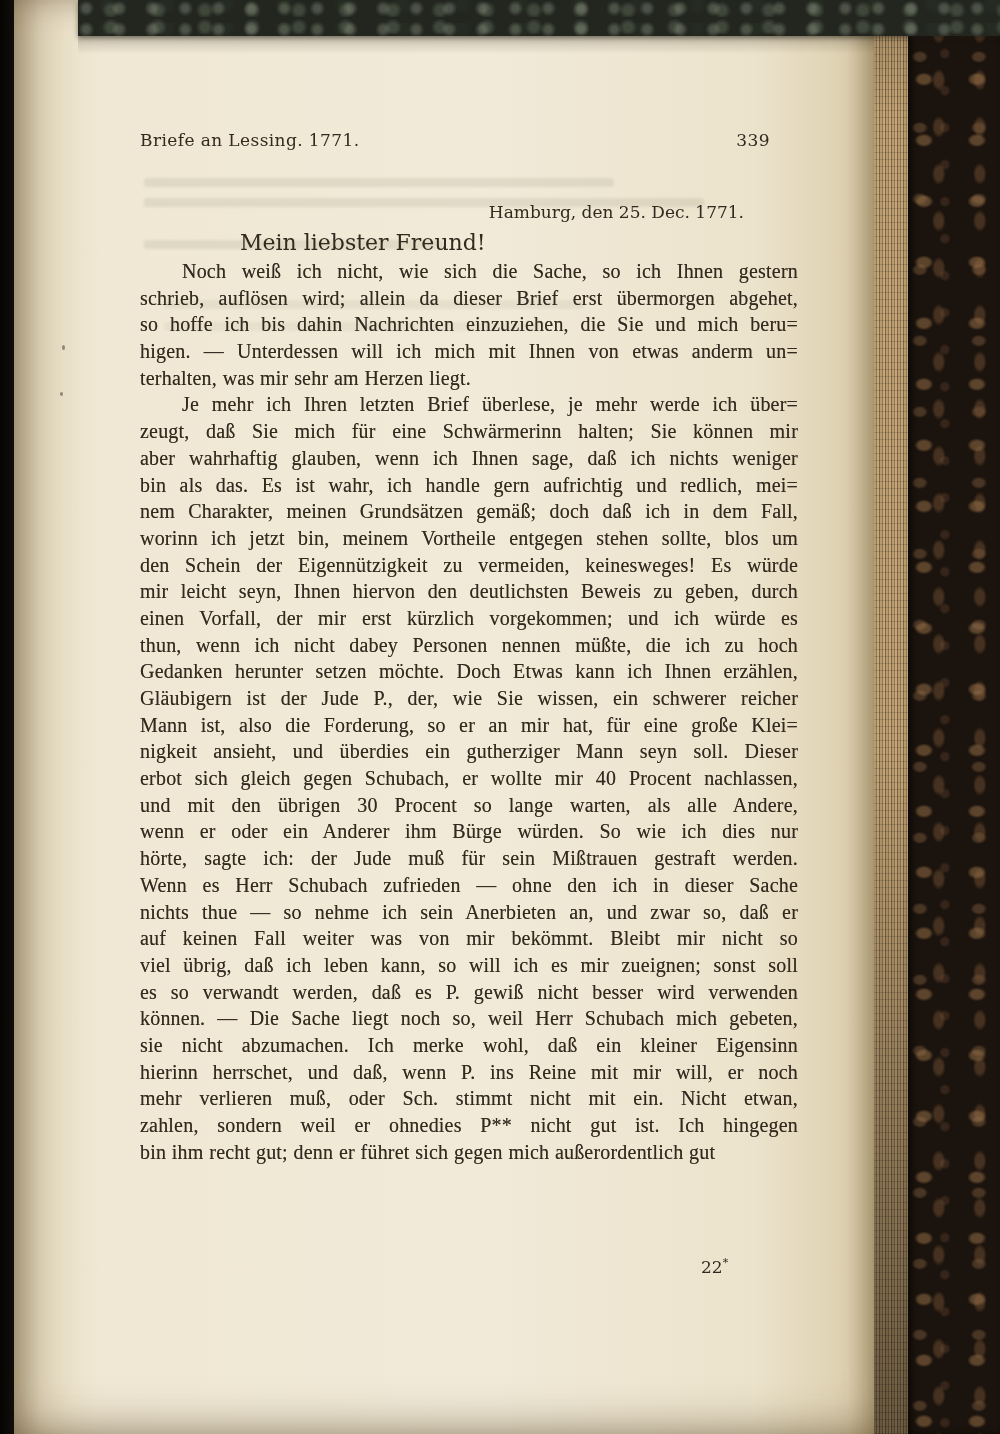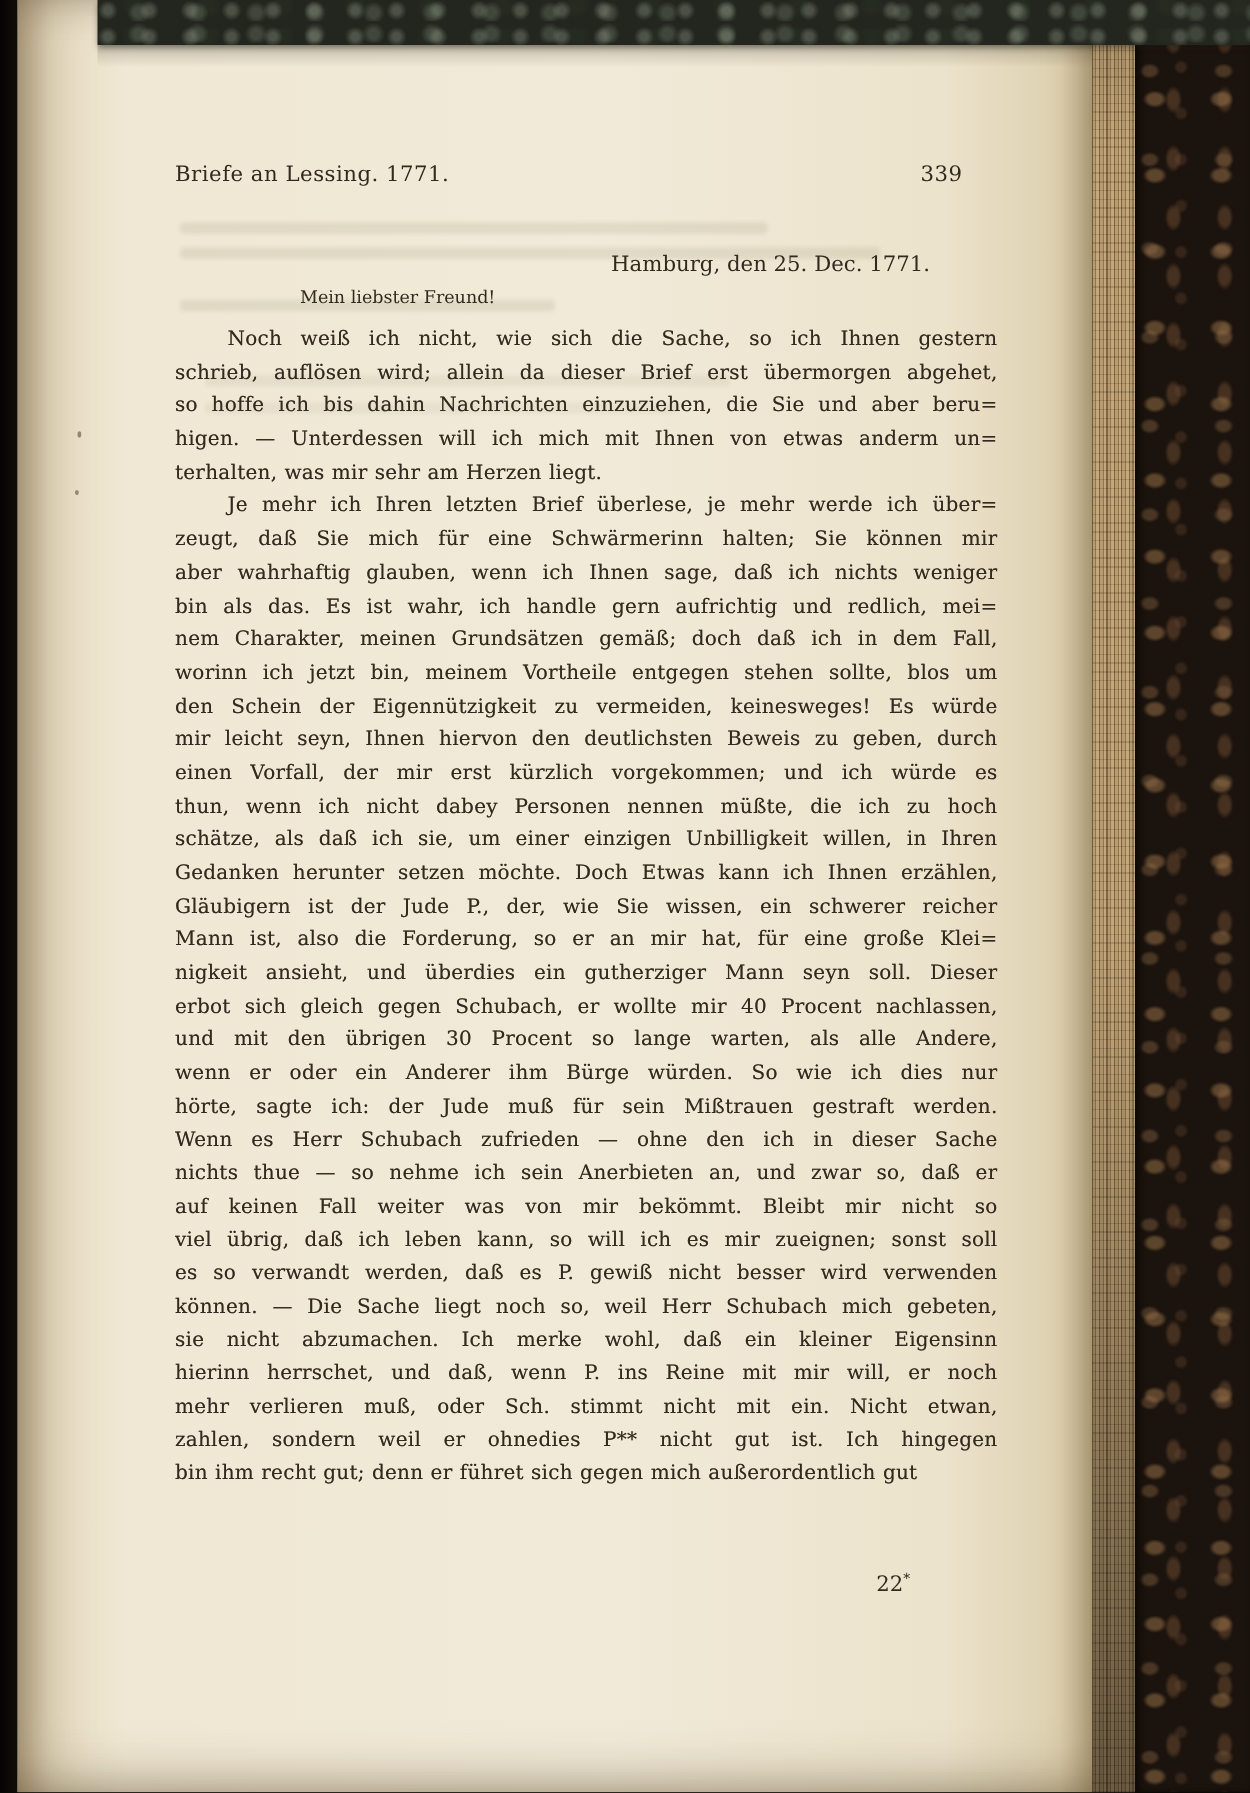--- a/index.html
+++ b/index.html
@@ -49,24 +49,24 @@
         background-size:53px 61px,41px 47px,67px 37px,59px 71px;
         box-shadow:inset 3px 0 6px rgba(0,0,0,.6);}
 
   
   .text-block{position:absolute;left:126px;top:130px;width:658px;height:1200px;color:#33291f;}
   .header-row{position:absolute;left:0;top:0;width:100%;height:24px;font-size:17px;letter-spacing:.4px;}
   .header-title{display:block;text-align:left;}
   .page-number{position:absolute;right:28px;top:0;}
   .dateline{position:absolute;left:0;top:72px;width:100%;text-align:right;padding-right:54px;
         box-sizing:border-box;font-size:17px;}
-  .salutation{position:absolute;left:100px;top:100px;font-size:14px;}
+  .salutation{position:absolute;left:100px;top:100px;font-size:22px;}
 
-  .letter-body{position:absolute;left:0;top:128px;width:658px;font-size:16px;
-        line-height:26.7px;letter-spacing:.2px;word-spacing:.5px;}
+  .letter-body{position:absolute;left:0;top:128px;width:658px;font-size:20px;
+        line-height:26.7px;letter-spacing:.2px;word-spacing:.5px;font-family:Liberation Serif, serif;}
   .letter-body .line{height:26.7px;overflow:hidden;text-align:justify;text-align-last:justify;
         text-shadow:0 0 .4px rgba(51,41,31,.55);}
   .letter-body .line.no-j{text-align:left;text-align-last:left;}
   .letter-body .line.ind{padding-left:42px;box-sizing:border-box;}
 
   .signature-mark{position:absolute;left:561px;top:1126px;font-size:17px;}
   .signature-mark .star{font-size:11px;vertical-align:super;}
 
   
   .ghost{position:absolute;background:rgba(130,118,92,.14);filter:blur(1.6px);
@@ -104,34 +104,33 @@
         <span class="page-number">339</span>
       </div>
 
       <div class="dateline">Hamburg, den 25. Dec. 1771.</div>
 
       <div class="salutation">Mein liebster Freund!</div>
 
       <div class="letter-body">
           <div class="line ind">Noch weiß ich nicht, wie sich die Sache, so ich Ihnen gestern</div>
           <div class="line">schrieb, auflösen wird; allein da dieser Brief erst übermorgen abgehet,</div>
-          <div class="line">so hoffe ich bis dahin Nachrichten einzuziehen, die Sie und aber beru=</div>
+          <div class="line">so hoffe ich bis dahin Nachrichten einzuziehen, die Sie und mich beru=</div>
           <div class="line">higen. — Unterdessen will ich mich mit Ihnen von etwas anderm un=</div>
           <div class="line no-j">terhalten, was mir sehr am Herzen liegt.</div>
           <div class="line ind">Je mehr ich Ihren letzten Brief überlese, je mehr werde ich über=</div>
           <div class="line">zeugt, daß Sie mich für eine Schwärmerinn halten; Sie können mir</div>
           <div class="line">aber wahrhaftig glauben, wenn ich Ihnen sage, daß ich nichts weniger</div>
           <div class="line">bin als das. Es ist wahr, ich handle gern aufrichtig und redlich, mei=</div>
           <div class="line">nem Charakter, meinen Grundsätzen gemäß; doch daß ich in dem Fall,</div>
           <div class="line">worinn ich jetzt bin, meinem Vortheile entgegen stehen sollte, blos um</div>
           <div class="line">den Schein der Eigennützigkeit zu vermeiden, keinesweges! Es würde</div>
           <div class="line">mir leicht seyn, Ihnen hiervon den deutlichsten Beweis zu geben, durch</div>
           <div class="line">einen Vorfall, der mir erst kürzlich vorgekommen; und ich würde es</div>
           <div class="line">thun, wenn ich nicht dabey Personen nennen müßte, die ich zu hoch</div>
-          <div class="line">schätze, als daß ich sie, um einer einzigen Unbilligkeit willen, in Ihren</div>
           <div class="line">Gedanken herunter setzen möchte. Doch Etwas kann ich Ihnen erzählen,</div>
           <div class="line">Gläubigern ist der Jude P., der, wie Sie wissen, ein schwerer reicher</div>
           <div class="line">Mann ist, also die Forderung, so er an mir hat, für eine große Klei=</div>
           <div class="line">nigkeit ansieht, und überdies ein gutherziger Mann seyn soll. Dieser</div>
           <div class="line">erbot sich gleich gegen Schubach, er wollte mir 40 Procent nachlassen,</div>
           <div class="line">und mit den übrigen 30 Procent so lange warten, als alle Andere,</div>
           <div class="line">wenn er oder ein Anderer ihm Bürge würden. So wie ich dies nur</div>
           <div class="line">hörte, sagte ich: der Jude muß für sein Mißtrauen gestraft werden.</div>
           <div class="line">Wenn es Herr Schubach zufrieden — ohne den ich in dieser Sache</div>
           <div class="line">nichts thue — so nehme ich sein Anerbieten an, und zwar so, daß er</div>

